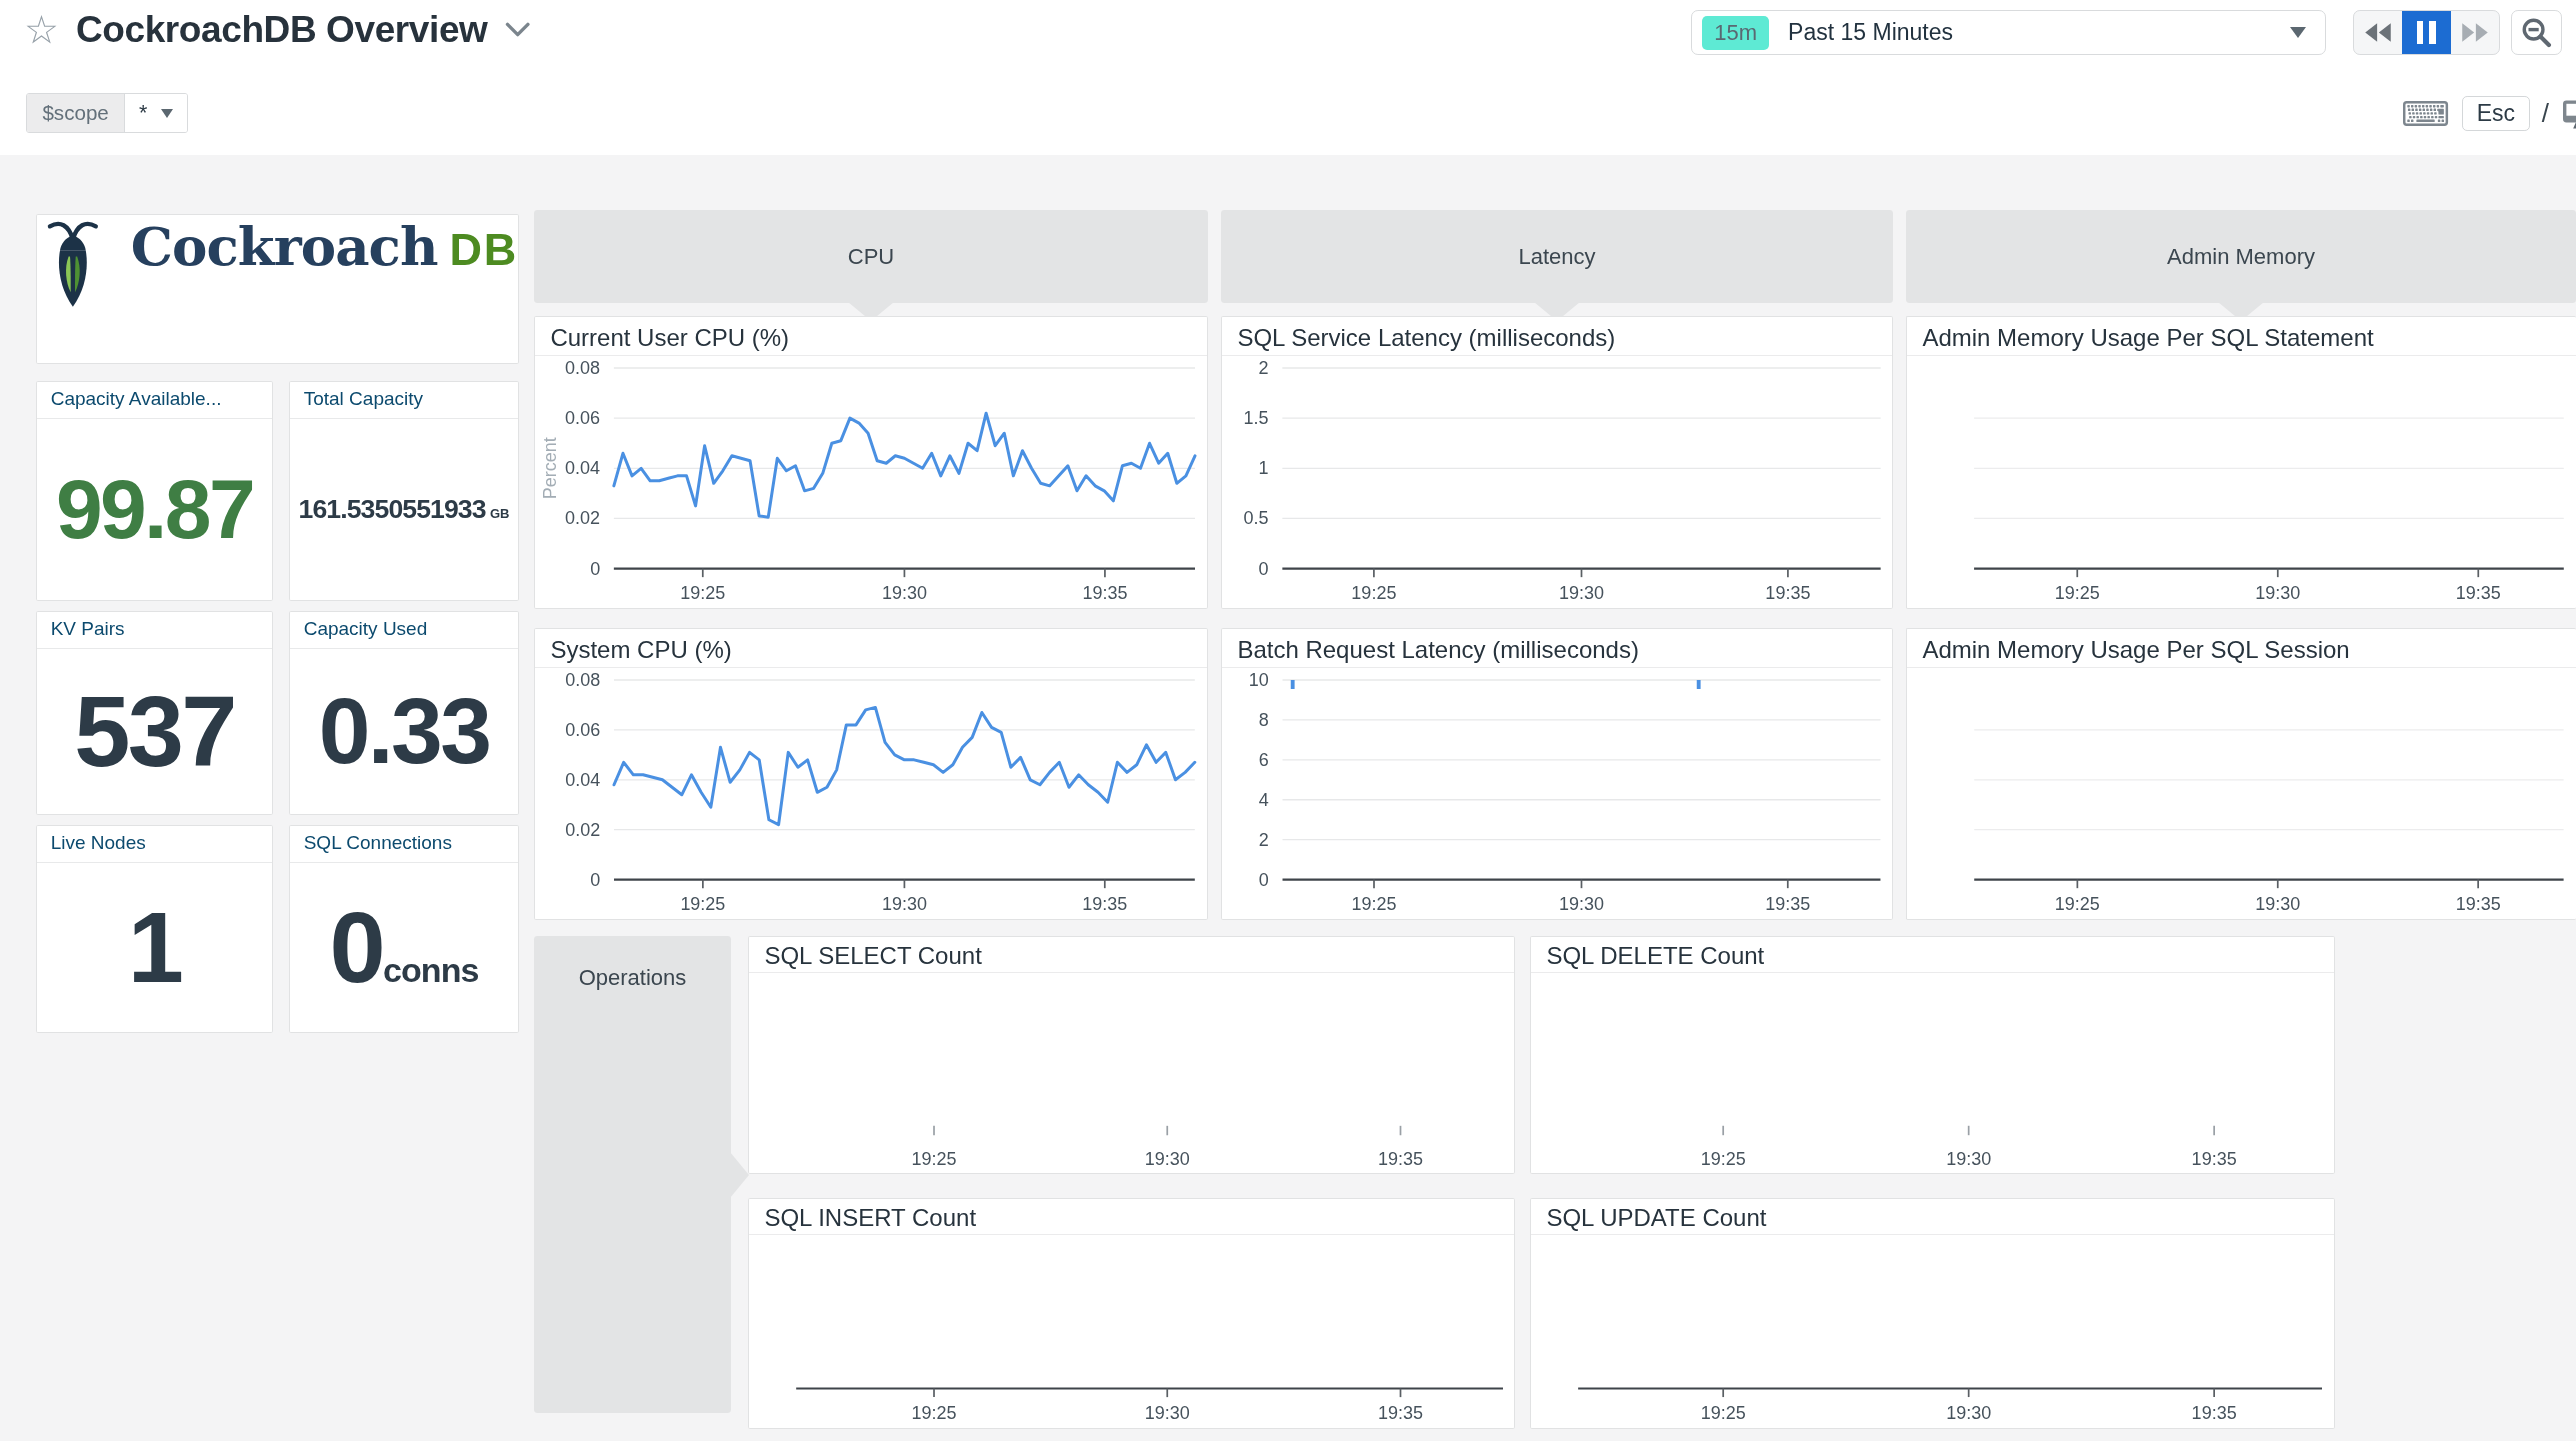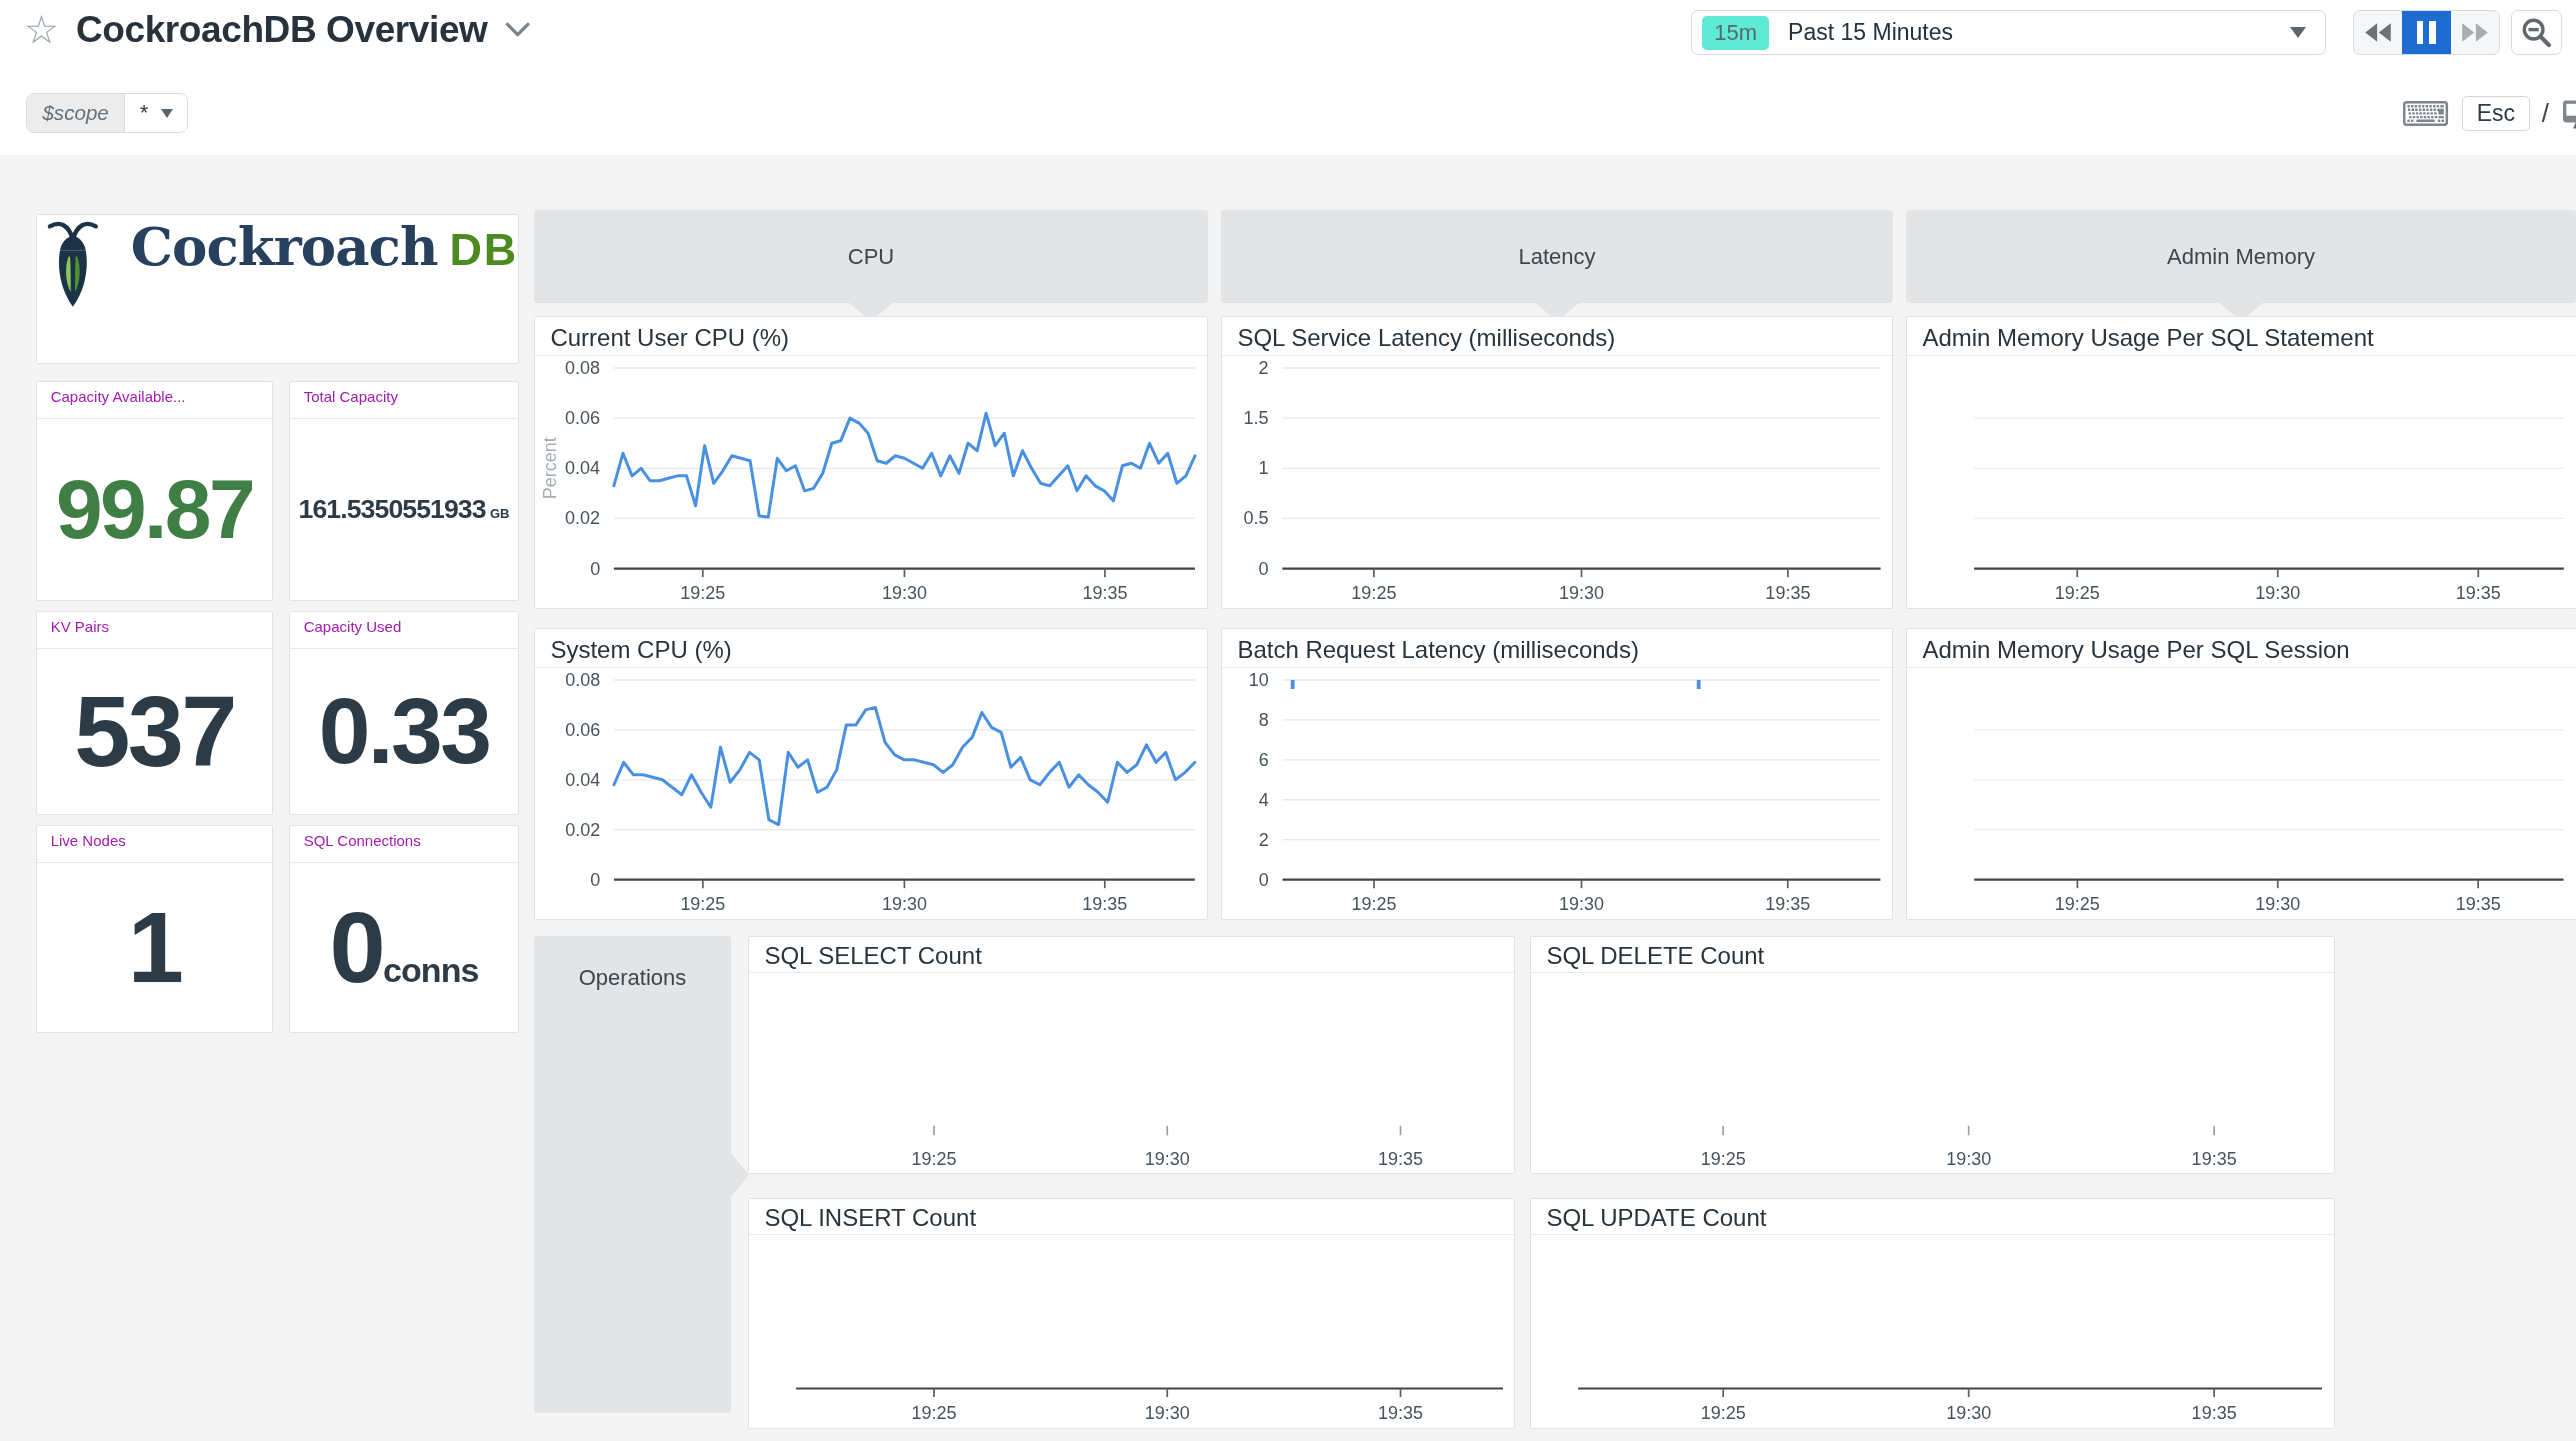--- a/index.html
+++ b/index.html
@@ -23,38 +23,38 @@
     border:0.9px solid #d9dbdd; border-radius:6.9px; display:flex; overflow:hidden; }
   .pb-cell { flex:1; display:flex; align-items:center; justify-content:center; cursor:pointer; }
   .pb-cell.active { background:#1c6cd2; }
   .pause-bars { display:flex; gap:6px; }
   .pause-bars span { display:block; width:6.9px; height:23px; background:#fff; }
 
   .zoomout-btn { position:absolute; left:2511px; top:10.3px; width:51px; height:45px; background:#fff;
     border:0.9px solid #d9dbdd; border-radius:6.9px; display:flex; align-items:center; justify-content:center; cursor:pointer; }
 
   .scope-widget { position:absolute; left:26px; top:93px; height:40px; display:flex; border:0.9px solid #d9dbdd;
-    border-radius:8px; overflow:hidden; cursor:pointer;font-style:italic; }
+    border-radius:3px; overflow:hidden; cursor:pointer; }
   .scope-name { background:#ececed; color:#63707a; font-size:20.6px; display:flex; align-items:center; padding:0 15.4px; border-right:0.9px solid #d9dbdd; }
   .scope-value { background:#fff; color:#2c3a45; font-size:21.4px; display:flex; align-items:center; gap:13.7px; padding:0 13.7px; }
   .scope-value .caret-down { border-left-width:6.9px; border-right-width:6.9px; border-top-width:9.4px; }
 
   .shortcut-row { position:absolute; left:2401px; top:91px; height:45px; display:flex; align-items:center; gap:12px; }
   .kbd-icon { font-size:34px; color:#7d868e; line-height:1; }
   .esc-btn { background:#fff; border:0.9px solid #d4d7d9; border-radius:5.1px; padding:3.4px 13.7px; font-size:23px; color:#2c3a45; }
   .slash { font-size:26px; color:#39454e; }
 
   
   .panel { position:absolute; background:#fff; border:0.9px solid #e1e2e3; border-radius:1.7px; }
   .panel-title { height:39px; padding:6.9px 15.4px; font-size:24px; color:#27333d; border-bottom:0.9px solid #ebebec; white-space:nowrap; overflow:hidden; }
   .ops .panel-title { height:36px; padding-top:5.1px; }
   .chart-body { position:absolute; left:0; right:0; top:39px; bottom:0; }
   .ops .chart-body { top:36px; }
 
-  .stat-title { height:37px; padding:6px 13.7px; font-size:15px; color:#a21caf; border-bottom:0.9px solid #e8e9ea; white-space:nowrap; overflow:hidden; }
+  .stat-title { height:37px; padding:6px 13.7px; font-size:19px; color:#0c4a6e; border-bottom:0.9px solid #e8e9ea; white-space:nowrap; overflow:hidden; }
   .stat-value-wrap { position:absolute; left:0; right:0; top:37px; bottom:0; display:flex; align-items:center; justify-content:center; }
   .stat-value { font-weight:bold; color:#2d3b47; font-size:101px; letter-spacing:-2.6px; }
   .stat-value.fit { font-size:84px; }
   .stat-value.green { color:#3f7e44; }
   .stat-value.tc { font-size:26.6px; letter-spacing:-0.9px; }
   .suffix-sm { font-size:13px; font-weight:bold; color:#2d3b47; margin-left:4.3px; }
   .suffix-md { font-size:34px; font-weight:bold; color:#2d3b47; letter-spacing:-0.9px; }
   .baseline-row { display:flex; align-items:baseline; }
 
   

